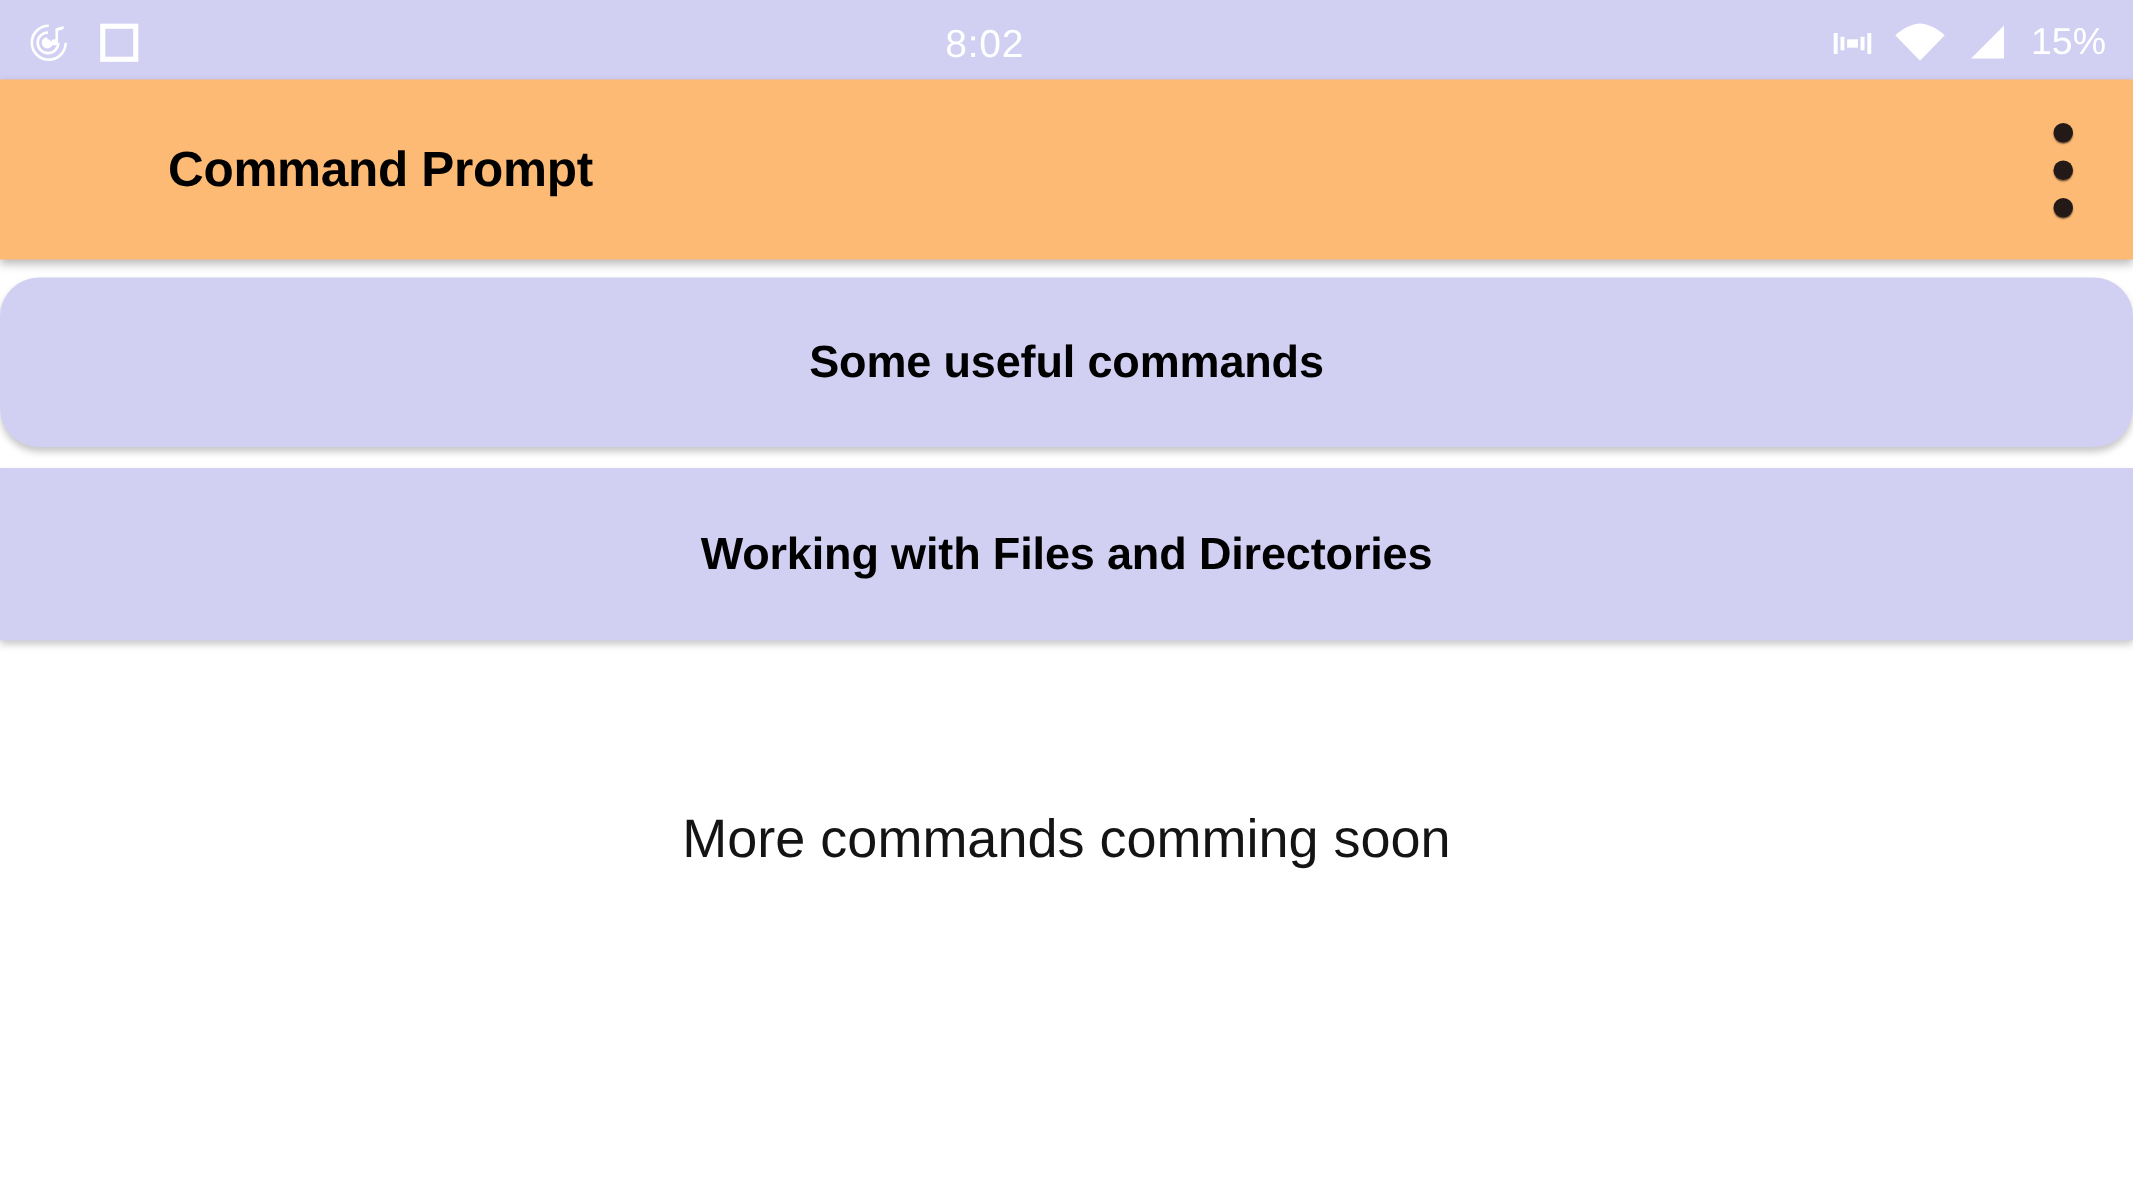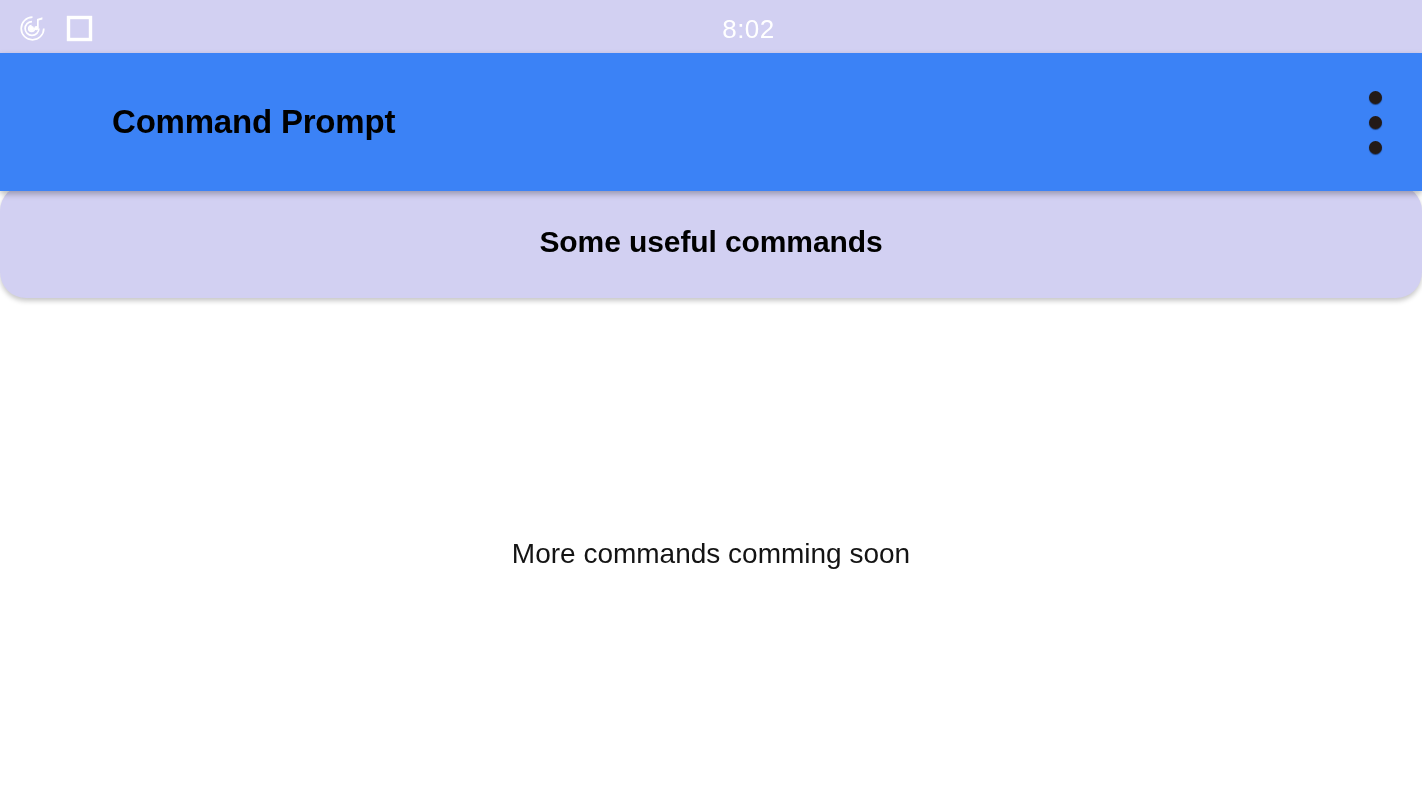--- a/index.html
+++ b/index.html
@@ -53,22 +53,22 @@
     line-height: 1;
     margin-left: 2px;
   }
   .icon-white { display: block; }
 
   
   .app-bar {
     position: absolute;
     top: 53px; left: 0;
     width: 1422px;
-    height: 138px;
-    background: #3b82f6;
+    height: 120px;
+    background: #fdba74;
     box-shadow: 0 3px 6px rgba(0,0,0,0.28);
     display: flex;
     align-items: center;
     box-sizing: border-box;
     padding: 0 24px 0 112px;
     z-index: 5;
   }
   .app-title {
     color: #000000;
     font-size: 33px;
@@ -123,21 +123,21 @@
   #card-0 { position: absolute; top: 25px;  height: 113px; border-radius: 26px; }
   #card-1 { position: absolute; top: 152px; height: 115px; }
 
   .coming-soon {
     position: absolute;
     top: 378px;
     left: 0;
     width: 1422px;
     text-align: center;
     color: #141414;
-    font-size: 28px;
+    font-size: 36px;
     font-weight: normal;
   }
 </style>
 </head>
 <body>
 
 <div class="status-bar">
 
   <div class="status-left">
     <span>
@@ -154,34 +154,61 @@
     </span>
     <span>
       <svg class="icon-white" width="27" height="27" viewBox="0 0 27 27">
         <rect x="2.5" y="2.5" width="22" height="22" fill="none" stroke="#ffffff" stroke-width="3.4"></rect>
       </svg>
     </span>
   </div>
 
   <div class="status-center">8:02</div>
 
+  <div class="status-right">
+    <span>
+      <svg class="icon-white" width="30" height="30" viewBox="0 0 30 30">
+        <g fill="#ffffff">
+          <rect x="2.5" y="8" width="2.6" height="14"></rect>
+          <rect x="7.0" y="10.5" width="2.6" height="9"></rect>
+          <rect x="11.4" y="12.2" width="7.2" height="5.6"></rect>
+          <rect x="20.4" y="10.5" width="2.6" height="9"></rect>
+          <rect x="24.9" y="8" width="2.6" height="14"></rect>
+        </g>
+      </svg>
+    </span>
+    <span>
+      <svg class="icon-white" width="36" height="30" viewBox="0 0 36 30">
+        <path d="M1.5 9.5 C7 4.2 14 1.6 18 1.6 C22 1.6 29 4.2 34.5 9.5 L18 26.5 Z" fill="#ffffff"></path>
+      </svg>
+    </span>
+    <span>
+      <svg class="icon-white" width="30" height="30" viewBox="0 0 30 30">
+        <path d="M26 3 L26 25 L4 25 Z" fill="#ffffff"></path>
+      </svg>
+    </span>
+    <span class="battery-text">15%</span>
+  </div>
 
 </div>
 
 <div class="app-bar">
   <div class="app-title">Command Prompt</div>
   <div class="overflow-menu">
     <span class="dot"></span>
     <span class="dot"></span>
     <span class="dot"></span>
   </div>
 </div>
 
 <div class="content">
 
   <div class="cmd-card" id="card-0">
     <span class="card-label">Some useful commands</span>
   </div>
 
+  <div class="cmd-card" id="card-1">
+    <span class="card-label">Working with Files and Directories</span>
+  </div>
 
   <div class="coming-soon">More commands comming soon</div>
 
 </div>
 
 </body></html>

